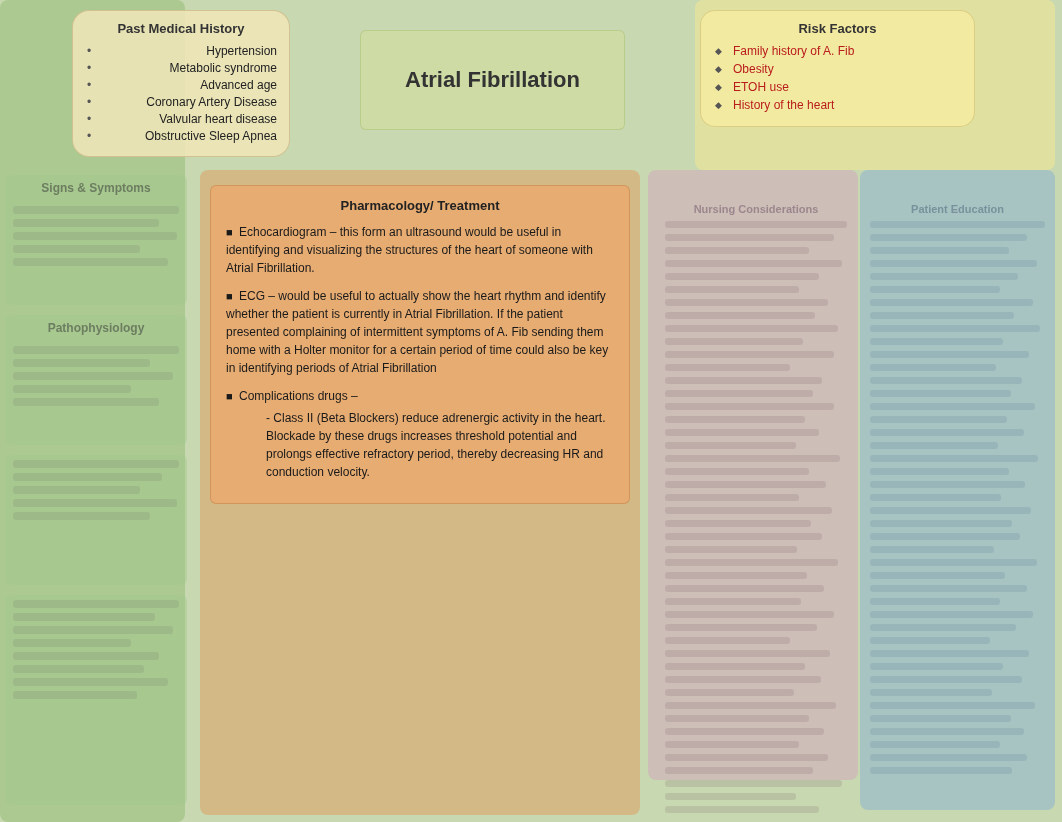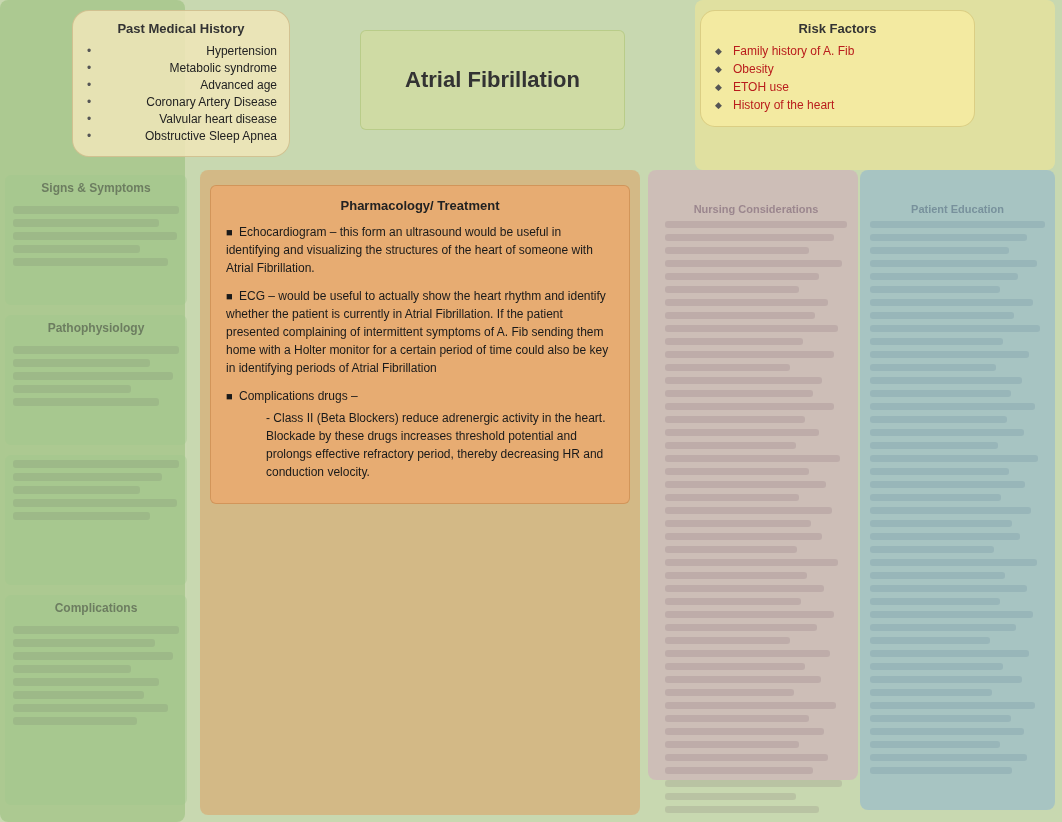--- a/index.html
+++ b/index.html
@@ -312,21 +312,20 @@
 
 <div class="ghost-panel ghost-left-3">
   <div class="ghost-line"></div>
   <div class="ghost-line" style="width:82%"></div>
   <div class="ghost-line" style="width:70%"></div>
   <div class="ghost-line" style="width:90%"></div>
   <div class="ghost-line" style="width:75%"></div>
 </div>
 
 <div class="ghost-panel ghost-left-4">
-  <div class="ghost-title">Complications</div>
   <div class="ghost-line"></div>
   <div class="ghost-line" style="width:78%"></div>
   <div class="ghost-line" style="width:88%"></div>
   <div class="ghost-line" style="width:65%"></div>
   <div class="ghost-line" style="width:80%"></div>
   <div class="ghost-line" style="width:72%"></div>
   <div class="ghost-line" style="width:85%"></div>
   <div class="ghost-line" style="width:68%"></div>
 </div>
 

